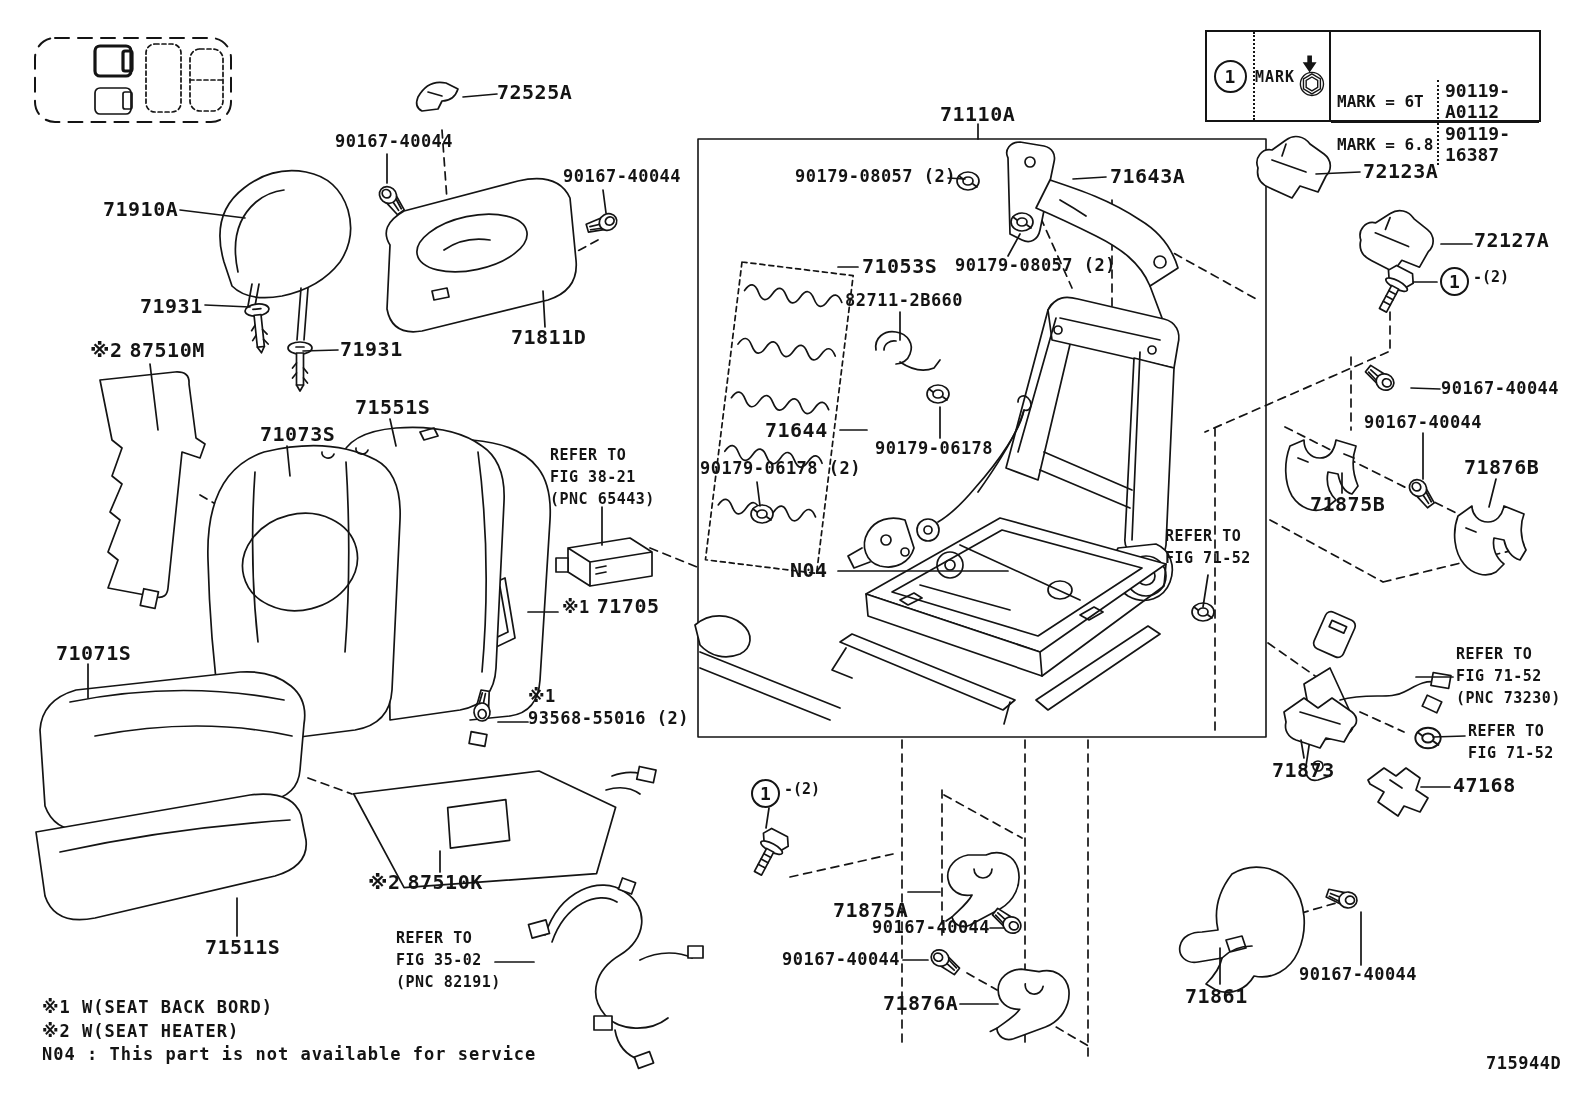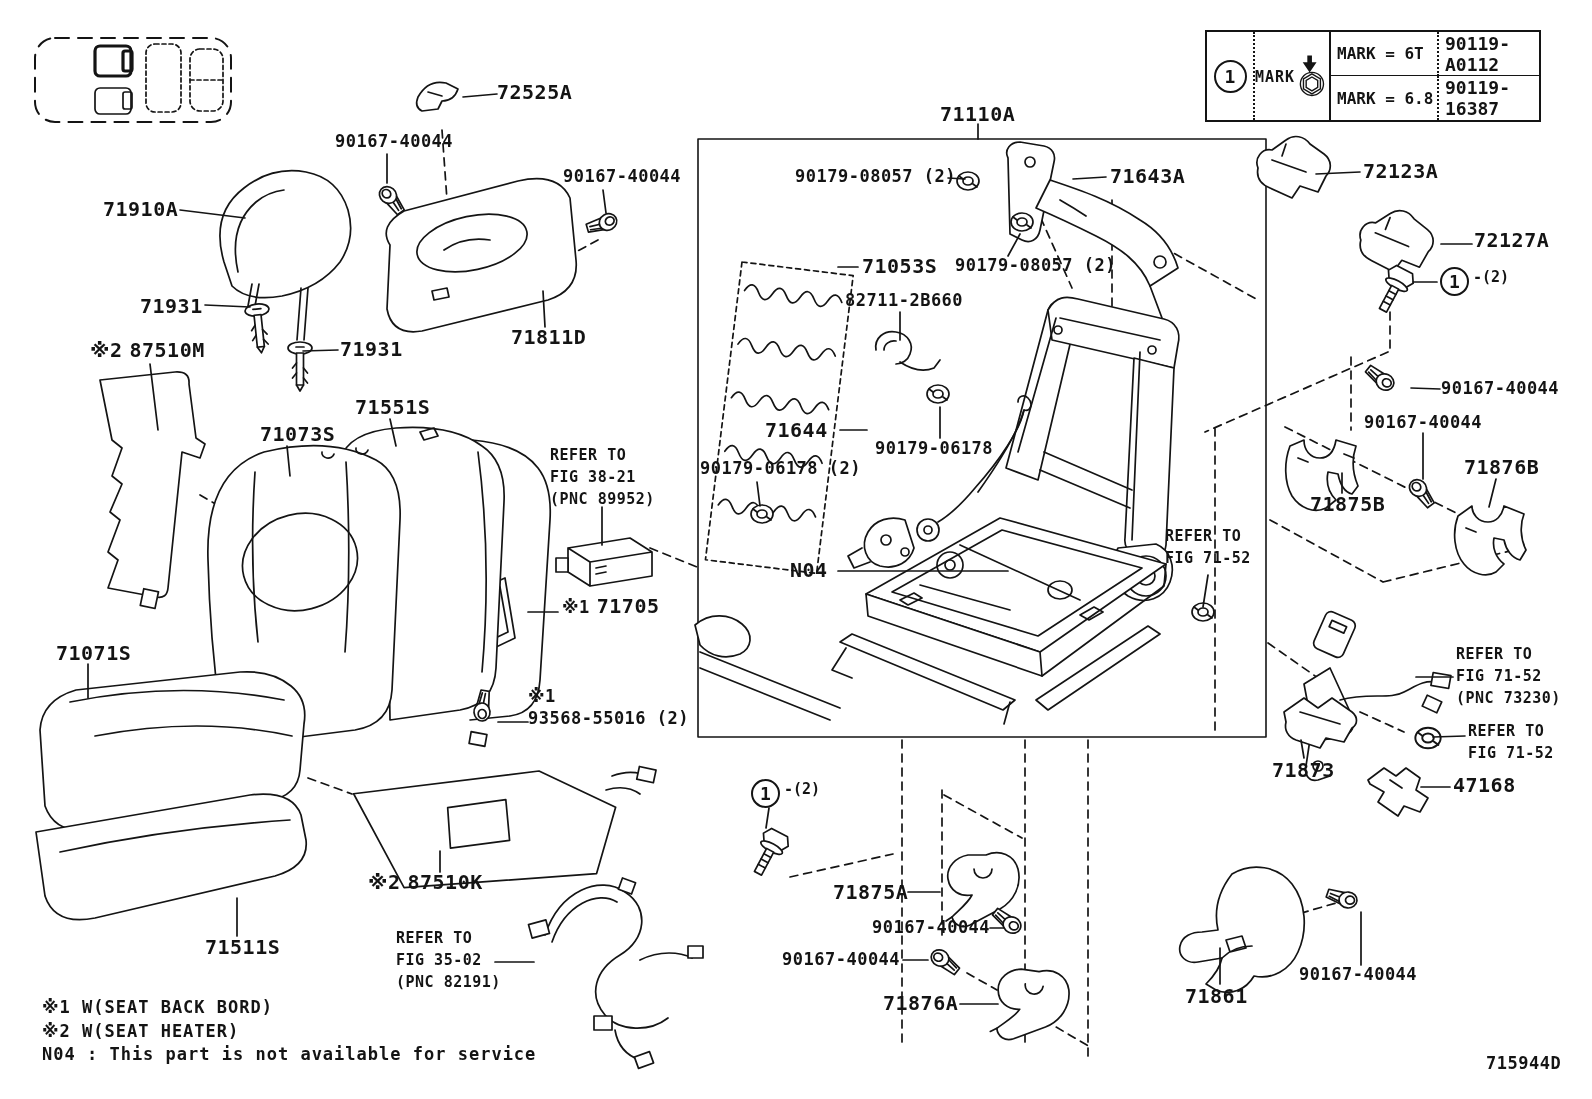--- a/index.html
+++ b/index.html
@@ -17,21 +17,21 @@
   .qty{font-size:15px;font-weight:bold;margin-left:4px;vertical-align:6px;}
   
   #legend{position:absolute;left:1205px;top:30px;width:332px;height:88px;border:2.5px solid #141414;
           display:flex;background:#fff;}
   #legend .c1{width:46px;border-right:2px dotted #141414;display:flex;align-items:center;justify-content:center;}
   #legend .c1 .circ{width:29px;height:29px;line-height:29px;}
   #legend .c2{width:74px;border-right:2px solid #141414;display:flex;flex-direction:row;align-items:center;padding-top:2px;}
   #legend .c2 .mk{font-size:15px;font-weight:bold;letter-spacing:1px;}
   #legend .grid{flex:1;display:grid;grid-template-columns:108px 1fr;grid-template-rows:1fr 1fr;}
   #legend .cell{display:flex;align-items:center;padding-left:6px;font-weight:bold;font-size:16px;letter-spacing:0;}
-  #legend .cell.r0{border-bottom:1.5px solid #141414;}
+  #legend .cell.r0{border-bottom:1.5px solid #141414;margin-top:48px;}
   #legend .cell.mk2{border-right:2px dotted #141414;}
   #legend .cell.pn{font-size:18px;}
 </style>
 </head>
 <body>
 
 <div id="stage">
 
 <svg id="art" width="1592" height="1099" viewBox="0 0 1592 1099" fill="none" stroke="#141414" stroke-width="1.7" stroke-linecap="round" stroke-linejoin="round">
   <defs>
@@ -304,21 +304,21 @@
   <div class="lbl lg" style="left:103px;top:199px">71910A</div>
   <div class="lbl lg" style="left:140px;top:296px">71931</div>
   <div class="lbl lg" style="left:340px;top:339px">71931</div>
   <div class="lbl lg" style="left:90px;top:340px"><span class="pref">※2</span><span>87510M</span></div>
   <div class="lbl lg" style="left:355px;top:397px">71551S</div>
   <div class="lbl lg" style="left:260px;top:424px">71073S</div>
   <div class="lbl lg" style="left:511px;top:327px">71811D</div>
   <div class="lbl ref" style="left:550px;top:444px">
     <div>REFER TO</div>
     <div>FIG 38-21</div>
-    <div>(PNC 89952)</div>
+    <div>(PNC 65443)</div>
   </div>
   <div class="lbl lg" style="left:562px;top:596px"><span class="pref sm">※1</span><span>71705</span></div>
   <div class="lbl lg" style="left:56px;top:643px">71071S</div>
   <div class="lbl sm" style="left:528px;top:688px">※1</div>
   <div class="lbl sm" style="left:528px;top:710px">93568-55016 (2)</div>
   <div class="lbl lg" style="left:205px;top:937px">71511S</div>
   <div class="lbl lg" style="left:368px;top:872px"><span class="pref">※2</span><span>87510K</span></div>
   <div class="lbl ref" style="left:396px;top:927px">
     <div>REFER TO</div>
     <div>FIG 35-02</div>
@@ -353,21 +353,21 @@
     <div>(PNC 73230)</div>
   </div>
   <div class="lbl ref" style="left:1468px;top:720px">
     <div>REFER TO</div>
     <div>FIG 71-52</div>
   </div>
   <div class="lbl lg" style="left:1272px;top:760px">71873</div>
   <div class="lbl lg" style="left:1453px;top:775px">47168</div>
 
   <div class="lbl" style="left:751px;top:779px"><span class="circ">1</span><span class="qty">-(2)</span></div>
-  <div class="lbl lg" style="left:833px;top:882px">71875A</div>
+  <div class="lbl lg" style="left:833px;top:900px">71875A</div>
   <div class="lbl sm" style="left:872px;top:919px">90167-40044</div>
   <div class="lbl sm" style="left:782px;top:951px">90167-40044</div>
   <div class="lbl lg" style="left:883px;top:993px">71876A</div>
   <div class="lbl lg" style="left:1185px;top:986px">71861</div>
   <div class="lbl sm" style="left:1299px;top:966px">90167-40044</div>
 
   <div class="lbl note" style="left:42px;top:999px">※1 W(SEAT BACK BORD)</div>
   <div class="lbl note" style="left:42px;top:1023px">※2 W(SEAT HEATER)</div>
   <div class="lbl note" style="left:42px;top:1046px">N04 : This part is not available for service</div>
   <div class="lbl sm" style="left:1486px;top:1055px">715944D</div>

